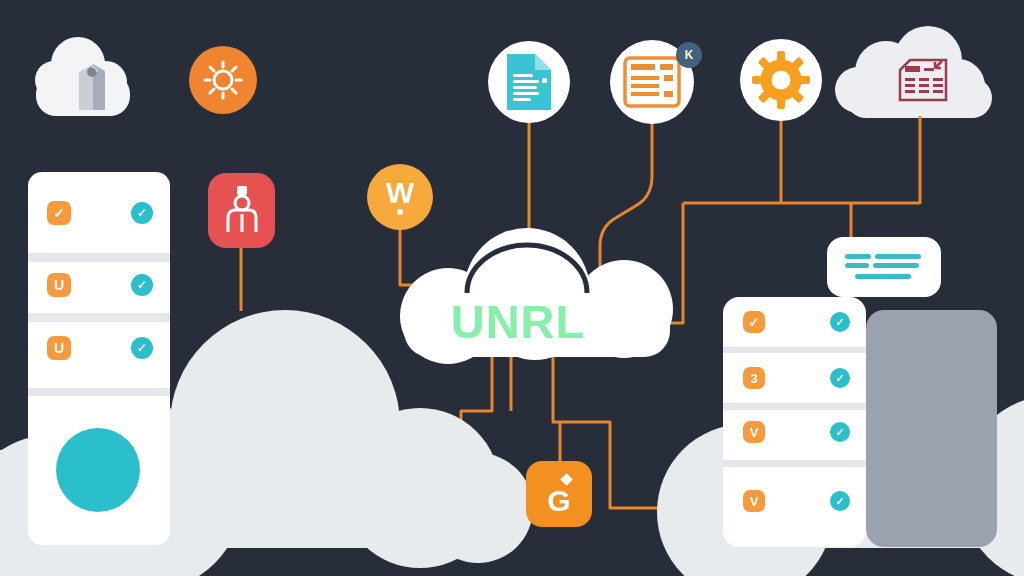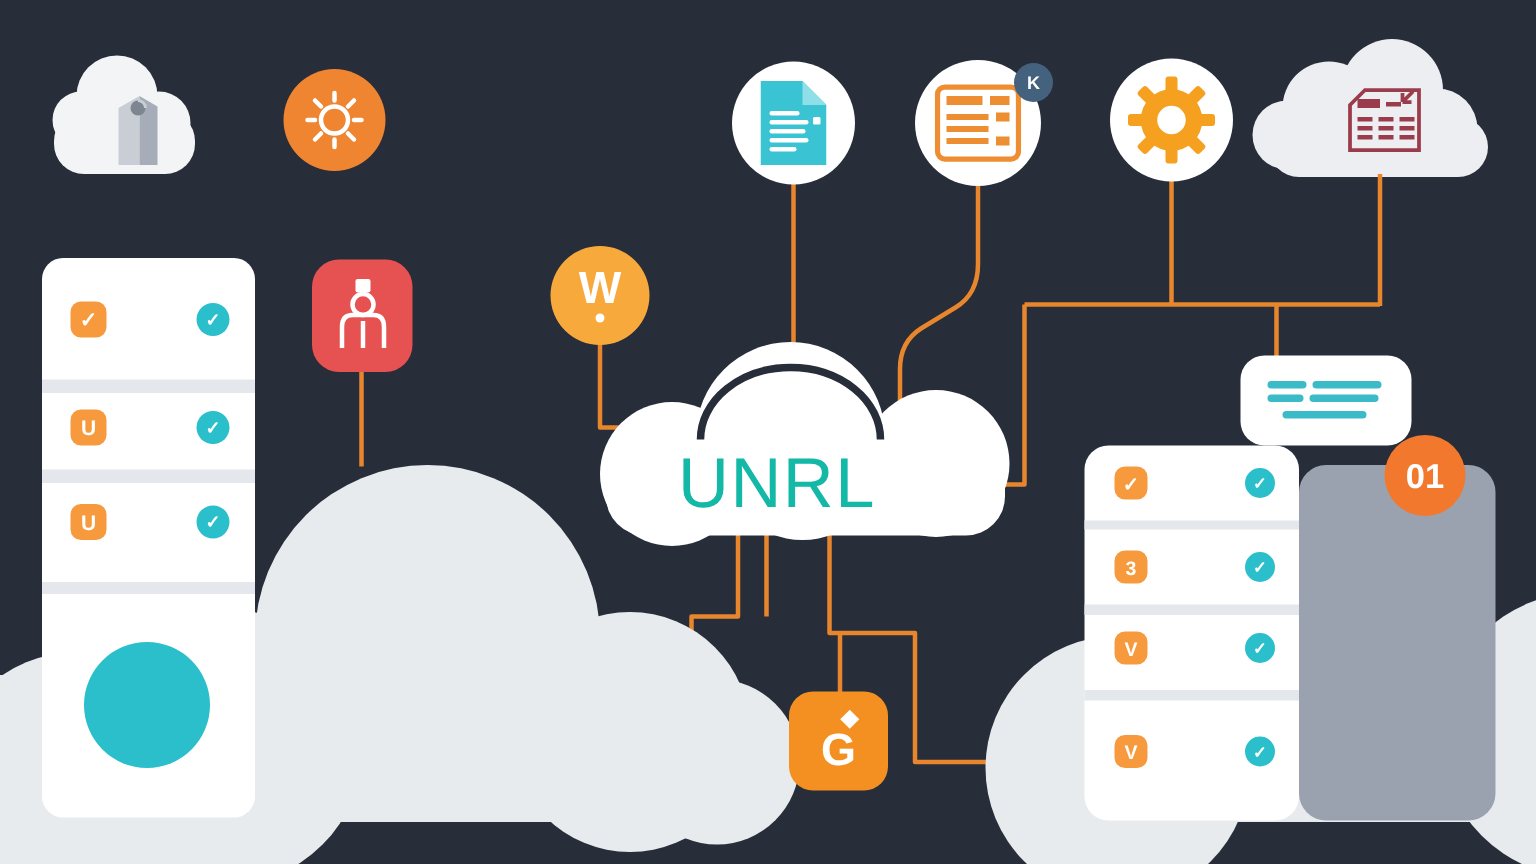--- a/index.html
+++ b/index.html
@@ -11,21 +11,21 @@
   .cb{position:absolute;display:flex;align-items:center;justify-content:center;
       background:#f79a3d;color:#fff;font-weight:bold;border-radius:7px;}
   .ck{position:absolute;display:flex;align-items:center;justify-content:center;
       background:#2abfca;color:#fff;border-radius:50%;font-weight:bold;}
   .divider{position:absolute;left:0;right:0;background:#e4e7ec;}
   .circle-icon{position:absolute;border-radius:50%;display:flex;align-items:center;justify-content:center;}
   .white{background:#ffffff;}
   .card{position:absolute;background:#ffffff;border-radius:16px;}
   .tealbar{position:absolute;height:5px;border-radius:3px;background:#3bbac8;}
   .cloud-label{position:absolute;left:418px;top:294px;width:200px;text-align:center;
-      font-size:47px;font-weight:normal;color:#14b8a6;letter-spacing:1px;}
+      font-size:47px;font-weight:bold;color:#86efac;letter-spacing:1px;}
   .badge-01{position:absolute;left:923px;top:290px;width:54px;height:54px;border-radius:50%;
       background:#f2782e;color:#fff;display:flex;align-items:center;justify-content:center;
       font-size:23px;font-weight:bold;}
   .k-badge{position:absolute;left:676px;top:42px;width:26px;height:26px;border-radius:50%;
       background:#44617e;color:#fff;display:flex;align-items:center;justify-content:center;
       font-size:12px;font-weight:bold;}
   .sq-icon{position:absolute;display:flex;flex-direction:column;align-items:center;justify-content:center;color:#fff;}
   .w-dot{width:6px;height:6px;border-radius:50%;background:#fff;margin-top:2px;}
   .g-diamond{width:9px;height:9px;background:#fff;transform:rotate(45deg);margin-bottom:4px;margin-left:14px;}
 </style>
@@ -217,23 +217,20 @@
   <div class="card" style="left:827px;top:237px;width:114px;height:60px;">
     <div class="tealbar" style="left:18px;top:17px;width:26px;"></div>
     <div class="tealbar" style="left:48px;top:17px;width:46px;"></div>
     <div class="tealbar" style="left:18px;top:26px;width:24px;"></div>
     <div class="tealbar" style="left:46px;top:26px;width:46px;"></div>
     <div class="tealbar" style="left:28px;top:37px;width:56px;"></div>
   </div>
 
   <div class="abs" style="left:866px;top:310px;width:131px;height:237px;border-radius:18px;background:#9ba2af;"></div>
 
-  <div class="badge-01">
-    <span>01</span>
-  </div>
 
   <div class="panel" style="left:723px;top:297px;width:143px;height:250px;border-radius:16px;">
     <div class="cb" style="left:20px;top:14px;width:22px;height:22px;font-size:13px;">
         <span>✓</span>
       </div>
     <div class="ck" style="left:107px;top:15px;width:20px;height:20px;font-size:11px;">
         <span>✓</span>
       </div>
     <div class="divider" style="top:50px;height:6px;"></div>
     <div class="cb" style="left:20px;top:70px;width:22px;height:22px;font-size:13px;">

